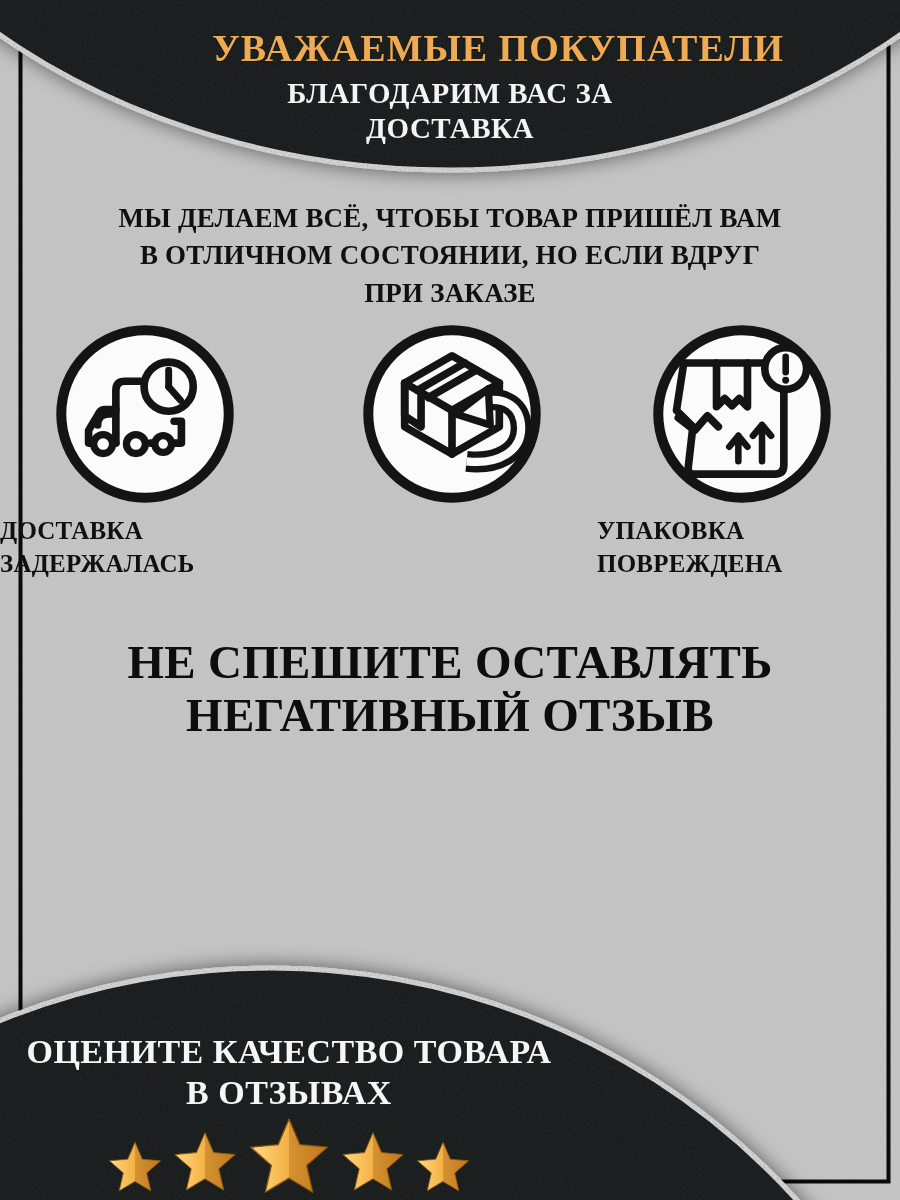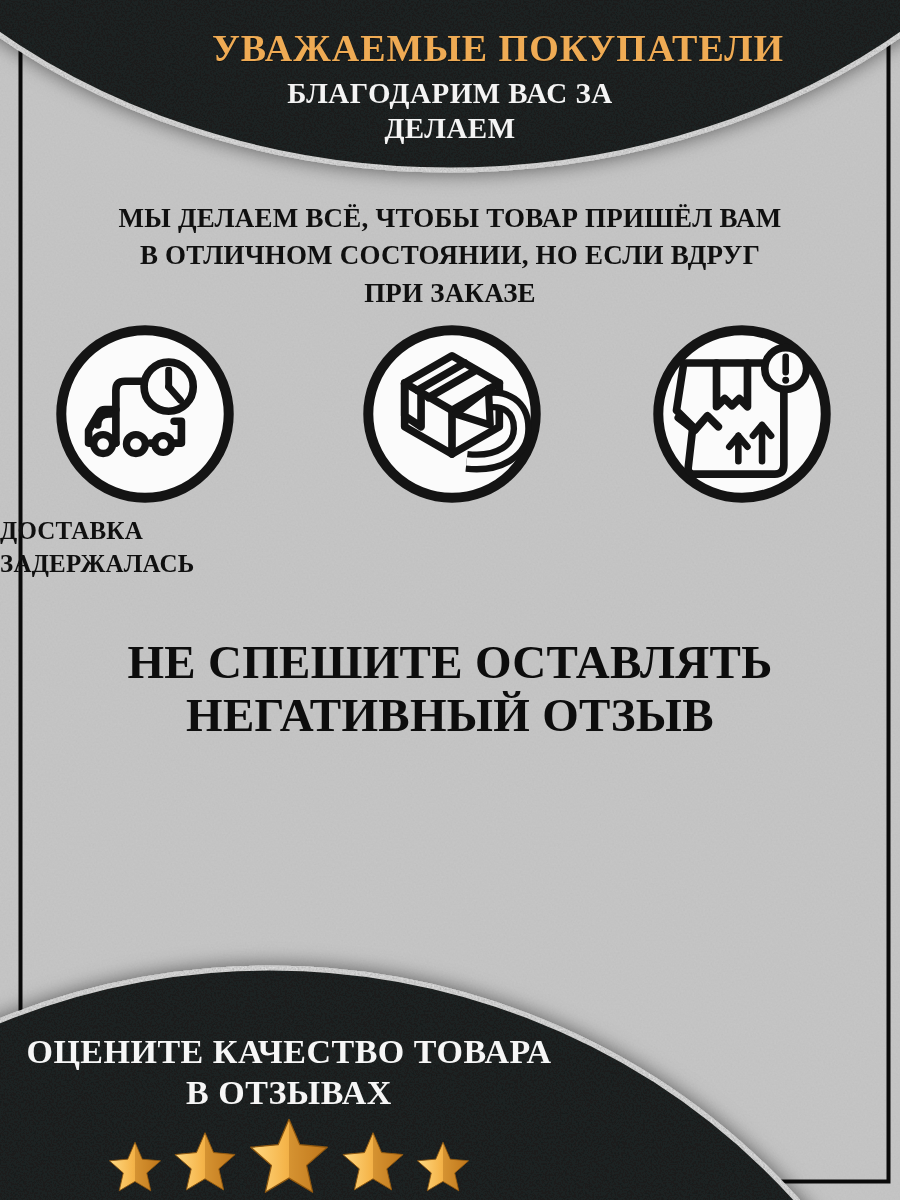--- a/index.html
+++ b/index.html
@@ -105,21 +105,21 @@
     <g filter="url(#archShadow)">
       <ellipse cx="450" cy="-407" rx="700" ry="577" fill="#272b29" stroke="#f5f5f5" stroke-width="5" filter="url(#grain)"></ellipse>
     </g>
     <g filter="url(#archShadow)">
       <ellipse cx="270" cy="1648" rx="700" ry="680" fill="#272b29" stroke="#f5f5f5" stroke-width="5" filter="url(#grain)"></ellipse>
     </g>
   </svg>
 
   <h1 class="layer hdr-title">УВАЖАЕМЫЕ ПОКУПАТЕЛИ</h1>
   <p class="layer hdr-sub preline">БЛАГОДАРИМ ВАС ЗА
-ДЕЛАЕМ</p>
+ДОСТАВКА</p>
 
   <p class="layer intro preline">МЫ ДЕЛАЕМ ВСЁ, ЧТОБЫ ТОВАР ПРИШЁЛ ВАМ
 В ОТЛИЧНОМ СОСТОЯНИИ, НО ЕСЛИ ВДРУГ
 ПРИ ЗАКАЗЕ</p>
 
   <figure class="issue issue-1">
     <svg class="cicon" viewBox="0 0 100 100">
       <circle cx="50" cy="50" r="46" fill="#fbfbfb" stroke="#141414" stroke-width="5.5"></circle>
       <g fill="none" stroke="#141414" stroke-width="4.2" stroke-linecap="round" stroke-linejoin="round">
         <path d="M34 66 V37 q0 -5 5 -5 h12"></path>
@@ -169,20 +169,22 @@
         <path d="M36 22 V46 l4.5 -4.5 l4 4 l4 -4 l4.5 4.5 V22"></path>
       </g>
       <g fill="none" stroke="#141414" stroke-width="3.6" stroke-linecap="round" stroke-linejoin="round">
         <path d="M48 76 V62 M48 62 l-5 6 M48 62 l5 6"></path>
         <path d="M61 76 V56 M61 56 l-5 6 M61 56 l5 6"></path>
       </g>
       <circle cx="74" cy="25" r="11.5" fill="#fbfbfb" stroke="#141414" stroke-width="4.2"></circle>
       <path d="M74 18.5 V27" fill="none" stroke="#141414" stroke-width="3.6" stroke-linecap="round"></path>
       <circle cx="74" cy="31.5" r="1.9" fill="#141414"></circle>
     </svg>
+    <figcaption class="preline">УПАКОВКА
+ПОВРЕЖДЕНА</figcaption>
   </figure>
 
   <h2 class="layer big-heading preline">НЕ СПЕШИТЕ ОСТАВЛЯТЬ
 НЕГАТИВНЫЙ ОТЗЫВ</h2>
 
   <p class="layer foot preline">ОЦЕНИТЕ КАЧЕСТВО ТОВАРА
 В ОТЗЫВАХ</p>
 
   <div class="stars">
     <svg class="star s1" viewBox="0 0 100 100">

